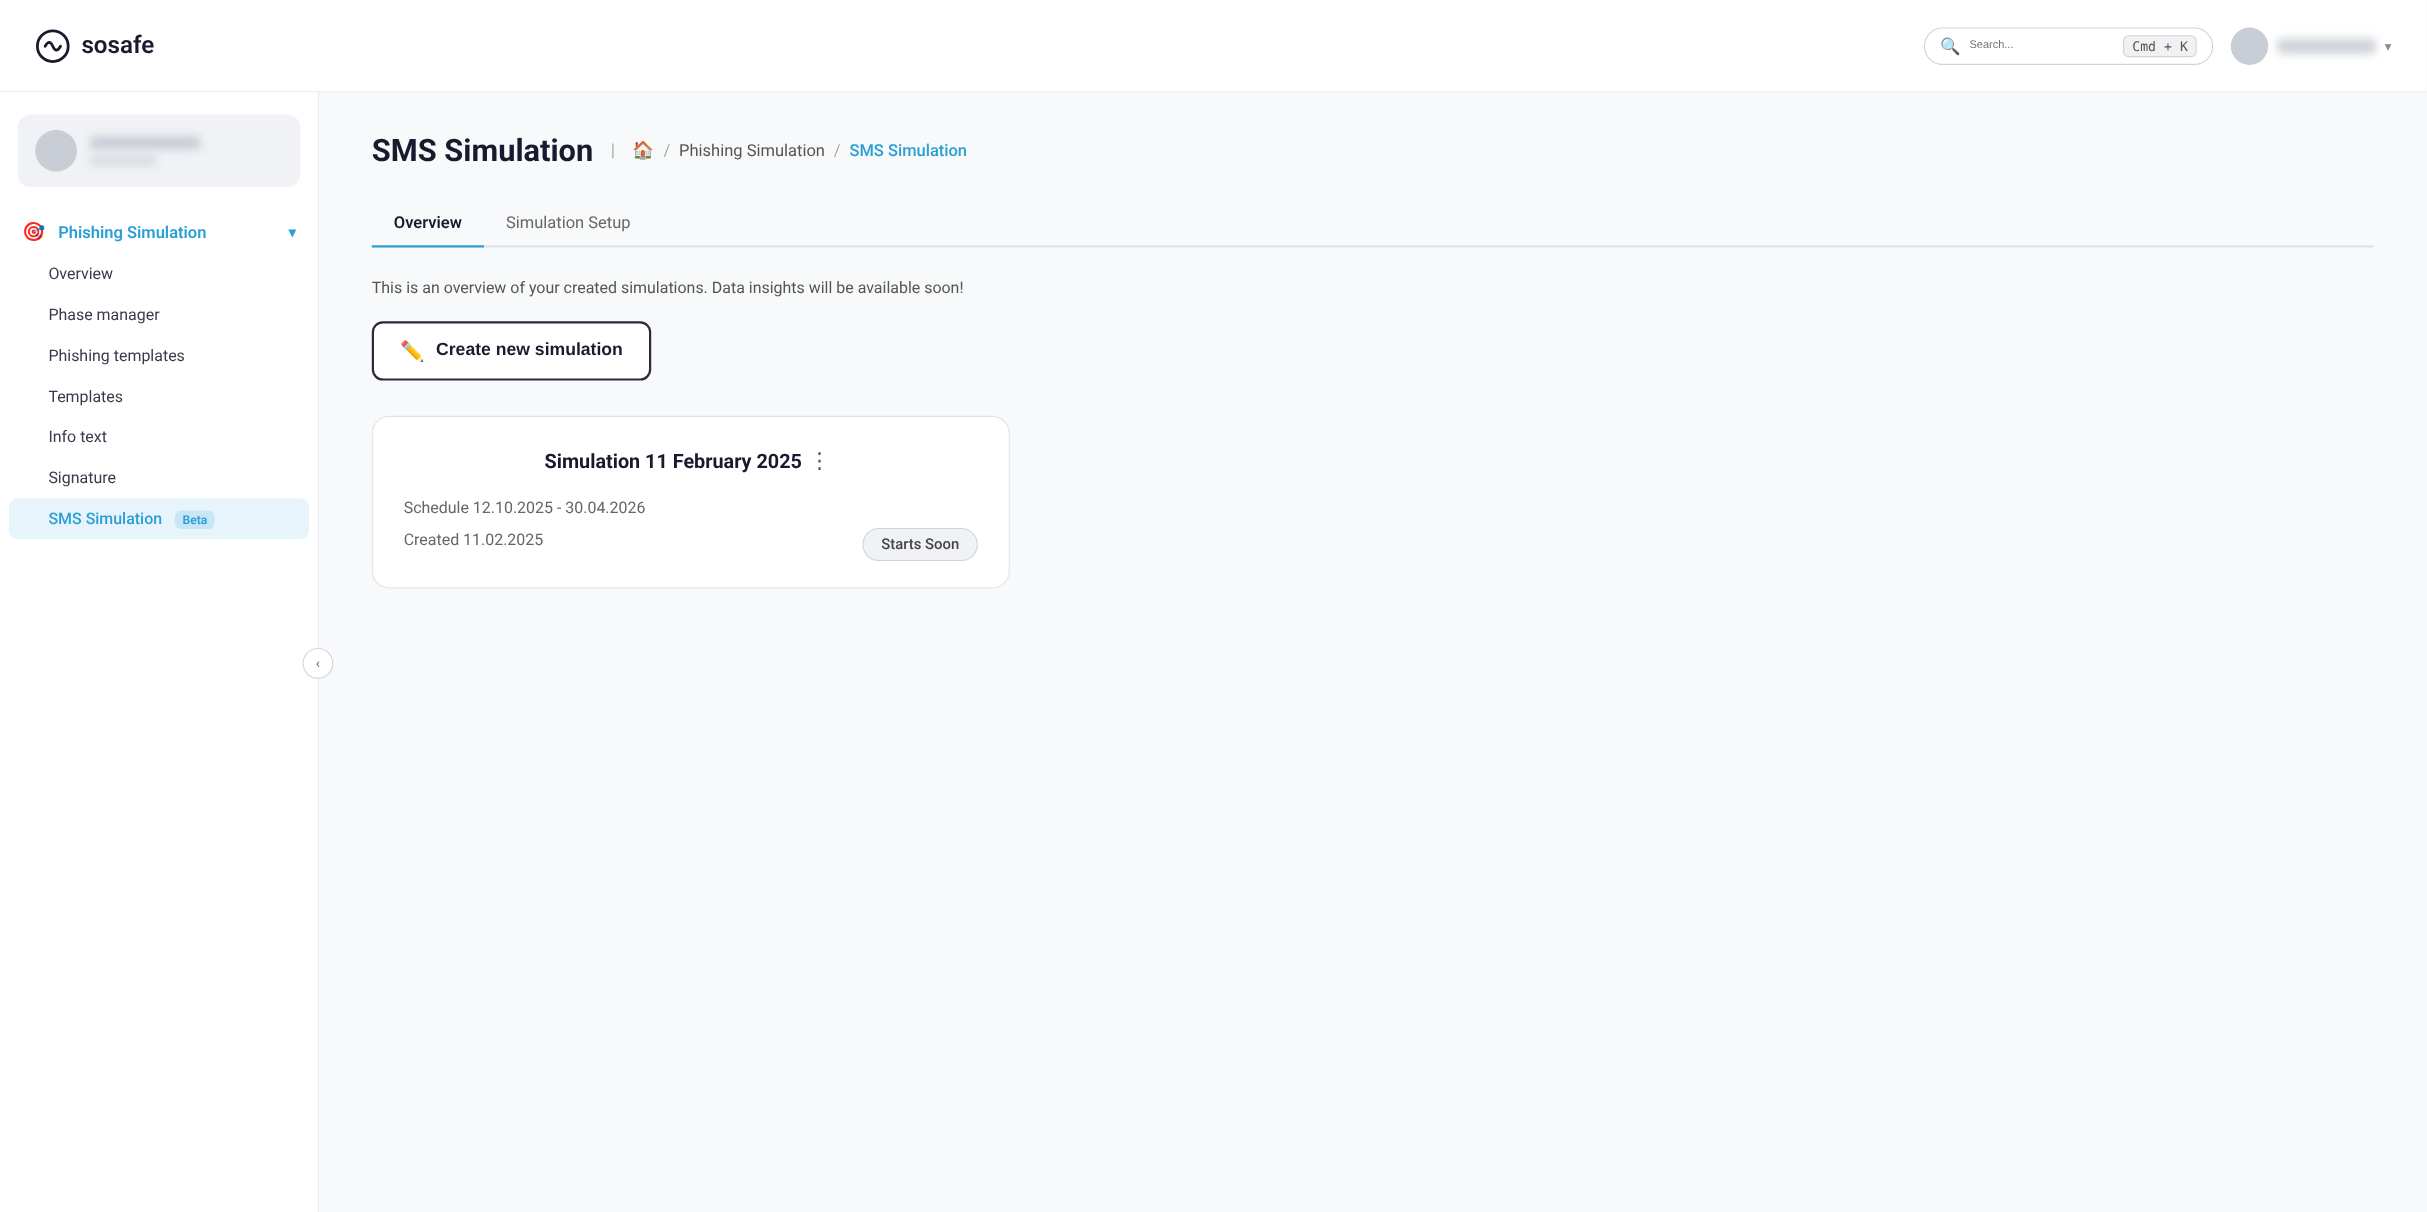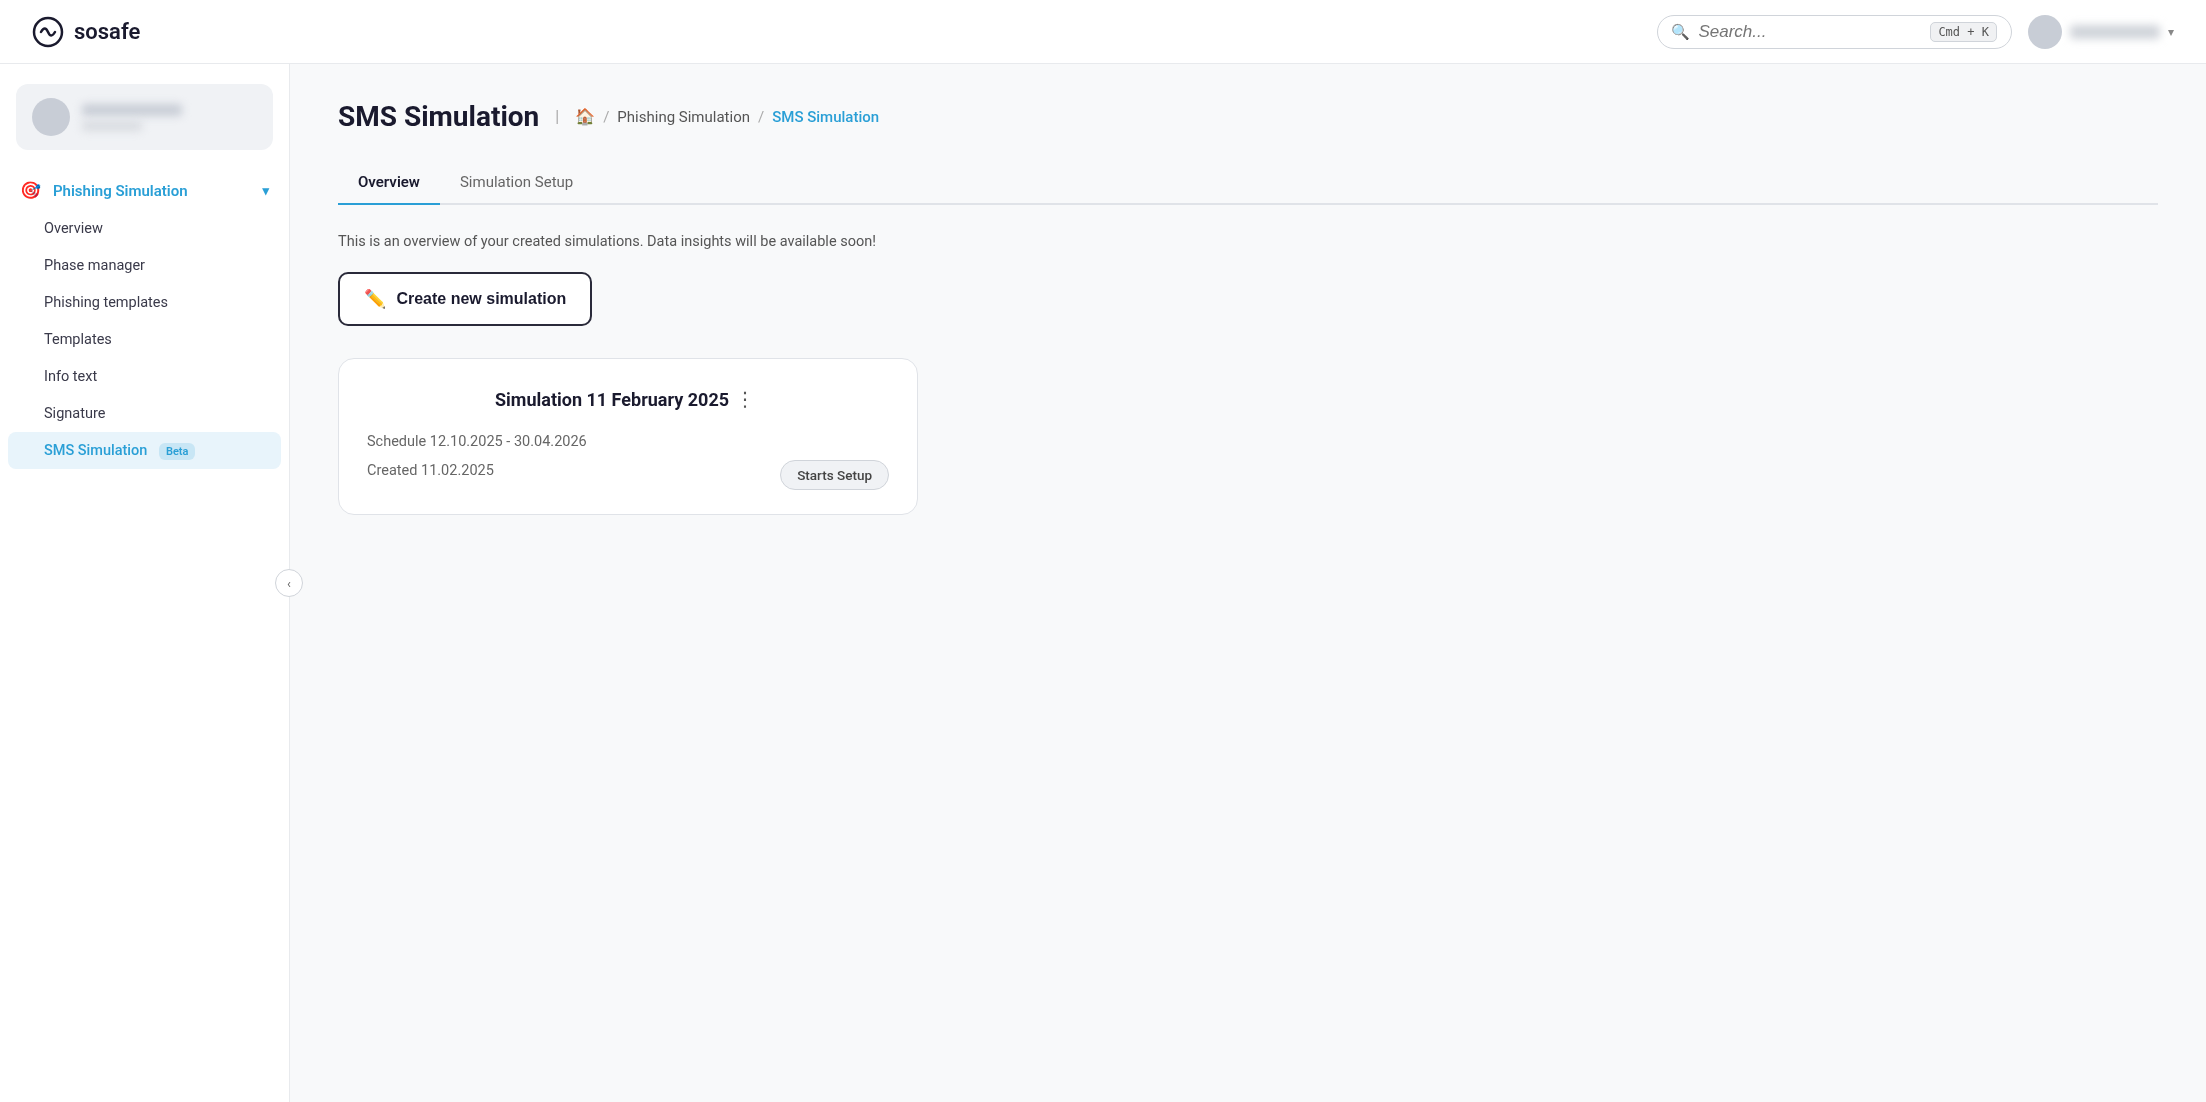--- a/index.html
+++ b/index.html
@@ -4,21 +4,21 @@
   <style>
     * { box-sizing: border-box; margin: 0; padding: 0; }
     body { font-family: -apple-system, BlinkMacSystemFont, 'Segoe UI', Roboto, sans-serif; background: #f8f9fa; color: #1a1a2e; }
 
     
     .topnav {
       display: flex;
       align-items: center;
       justify-content: space-between;
       padding: 0 32px;
-      height: 64px;
+      height: 84px;
       background: #fff;
       border-bottom: 1px solid #e8eaed;
     }
     .logo-area {
       display: flex;
       align-items: center;
       gap: 10px;
     }
     .logo-icon {
       width: 32px;
@@ -40,25 +40,24 @@
       gap: 8px;
       border: 1.5px solid #d0d4da;
       border-radius: 24px;
       padding: 6px 14px;
       background: #fff;
       min-width: 220px;
     }
     .search-input {
       border: none;
       outline: none;
-      font-size: 17px;
+      font-size: 10px;
       color: #a16207;
       background: transparent;
       flex: 1;
-      font-style: italic;
     }
     .kbd-hint {
       font-size: 12px;
       color: #555;
       background: #f0f1f3;
       border: 1px solid #d0d4da;
       border-radius: 5px;
       padding: 2px 7px;
       font-family: monospace;
     }
@@ -457,18 +456,18 @@
 
     
     <div class="simulation-card">
       <div class="sim-card-header">
         <span class="sim-card-title">Simulation 11 February 2025</span>
         <button class="three-dot-btn">⋮</button>
       </div>
       <div class="sim-card-row">Schedule 12.10.2025 - 30.04.2026</div>
       <div class="sim-card-row-bottom">
         <span class="sim-card-row">Created 11.02.2025</span>
-        <span class="starts-soon-badge">Starts Setup</span>
+        <span class="starts-soon-badge">Starts Soon</span>
       </div>
     </div>
 
   </main>
 </div>
 
 </body></html>

